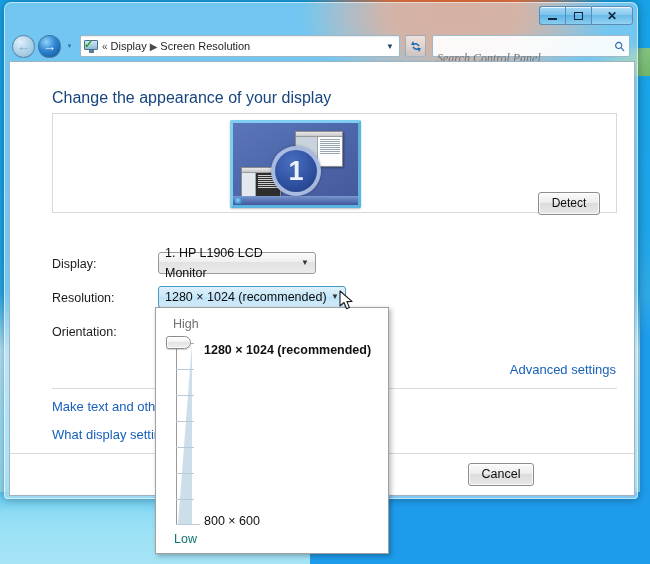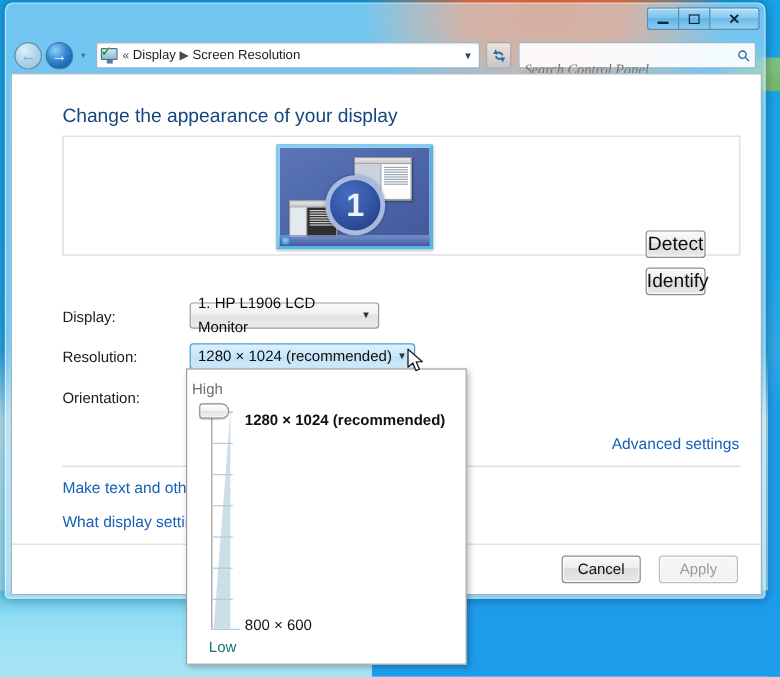--- a/index.html
+++ b/index.html
@@ -173,24 +173,24 @@
   .thumb .colL { width:48%; background:#c9d3de; border-right:1px solid #9aa6b2;}
   .thumb .colR { flex:1; background:#fdfdfd; padding:1px 1px; }
   .thumb .line { height:1px; background:#9aa6b2; margin:1px 1px; }
   .thumb-a { left:62px; top:8px; width:48px; height:36px; }
   .thumb-b { left:8px; top:44px; width:40px; height:34px; }
   .thumb-b .colL { width:38%; background:#e4e9ef;}
   .thumb-b .colR { background:#2e2e2e; }
   .thumb-b .line { background:#cfcfcf; }
 
   .sidebtn {
-    position: absolute; width: 50px; height: 23px;
+    position: absolute; width: 62px; height: 23px;
     border:1px solid #8d8d8d; border-radius:3px;
     background: linear-gradient(180deg,#fafafa 0%,#ededed 45%,#dcdcdc 47%,#e8e8e8 100%);
-    font-size: 16px; color:#0d0d0d; text-align:center; line-height:21px;
+    font-size: 12px; color:#0d0d0d; text-align:center; line-height:21px;
     box-shadow: inset 0 0 0 1px rgba(255,255,255,0.75);
     font-family:"Liberation Sans", sans-serif;
   }
   .sidebtn.detect { left: 528px; top: 130px; }
   .sidebtn.identify { left: 528px; top: 161px; }
 
   
   .flabel { position:absolute; left:42px; font-size:12.5px; color:#1b1b1b; }
   .combo {
     position:absolute; height:22px; border-radius:3px;
@@ -220,21 +220,21 @@
   }
   .btm-btn.disabled { color:#9b9b9b; border-color:#bdbdbd;
     background: linear-gradient(180deg,#f7f7f7 0%,#f1f1f1 100%); }
 
   
   .popup {
     position:absolute; left:155px; top:307px; width:234px; height:247px;
     background:#ffffff; border:1px solid #a0a0a0;
     box-shadow: 2px 2px 5px rgba(0,0,0,0.28); z-index: 40;
   }
-  .pop-high { position:absolute; left:4px; top:9px; font-size:12.5px; color:#6f6f6f; }
+  .pop-high { position:absolute; left:17px; top:9px; font-size:12.5px; color:#6f6f6f; }
   .pop-low  { position:absolute; left:18px; top:224px; font-size:12.5px; color:#0f766e; }
   .slider-area { position:absolute; left:10px; top:30px; width:60px; height:190px; }
   .s-track {
     position:absolute; left:10px; top:0px; width:1px; height:186px; background:#9a9a9a;
   }
   .s-wedge {
     position:absolute; left:12px; top:5px; width:0; height:0;
     border-left: 0 solid transparent;
     border-style: solid; border-width: 0 0 181px 14px;
     border-color: transparent transparent #ccdeea transparent;
@@ -351,21 +351,20 @@
               <div class="line"></div>
             </div>
           </div>
         </div>
         <div class="badge1">1</div>
         <div class="start-orb"></div>
       </div>
     </div>
 
     <div class="sidebtn detect">Detect</div>
-    <div class="sidebtn identify">Identify</div>
 
     <div class="flabel" style="top:195px">Display:</div>
     <div class="combo" style="left:148px; top:190px; width:158px;">
       <span>1. HP L1906 LCD Monitor</span>
       <span class="arrow">▼</span>
     </div>
 
     <div class="flabel" style="top:229px">Resolution:</div>
     <div class="combo open" style="left:148px; top:224px; width:188px;">
       <span>1280 × 1024 (recommended)</span>
@@ -381,21 +380,20 @@
     <div class="link" style="right:18px; top:300px;">Advanced settings</div>
 
     <div class="hr" style="left:42px; top:326px; width:565px;"></div>
 
     <div class="link" style="left:42px; top:337px;">Make text and other items larger or smaller</div>
     <div class="link" style="left:42px; top:365px;">What display settings should I choose?</div>
 
     <div class="hr" style="left:0px; top:391px; width:624px;"></div>
 
     <div class="btm-btn" style="left:458px;">Cancel</div>
-    <div class="btm-btn disabled" style="left:539px;">Apply</div>
   </div>
 </div>
 
 <div class="popup">
   <div class="pop-high">High</div>
 
   <div class="slider-area">
     <div class="s-wedge"></div>
     <div class="s-track"></div>
     <div class="s-tick first" style="top:5px"></div>

